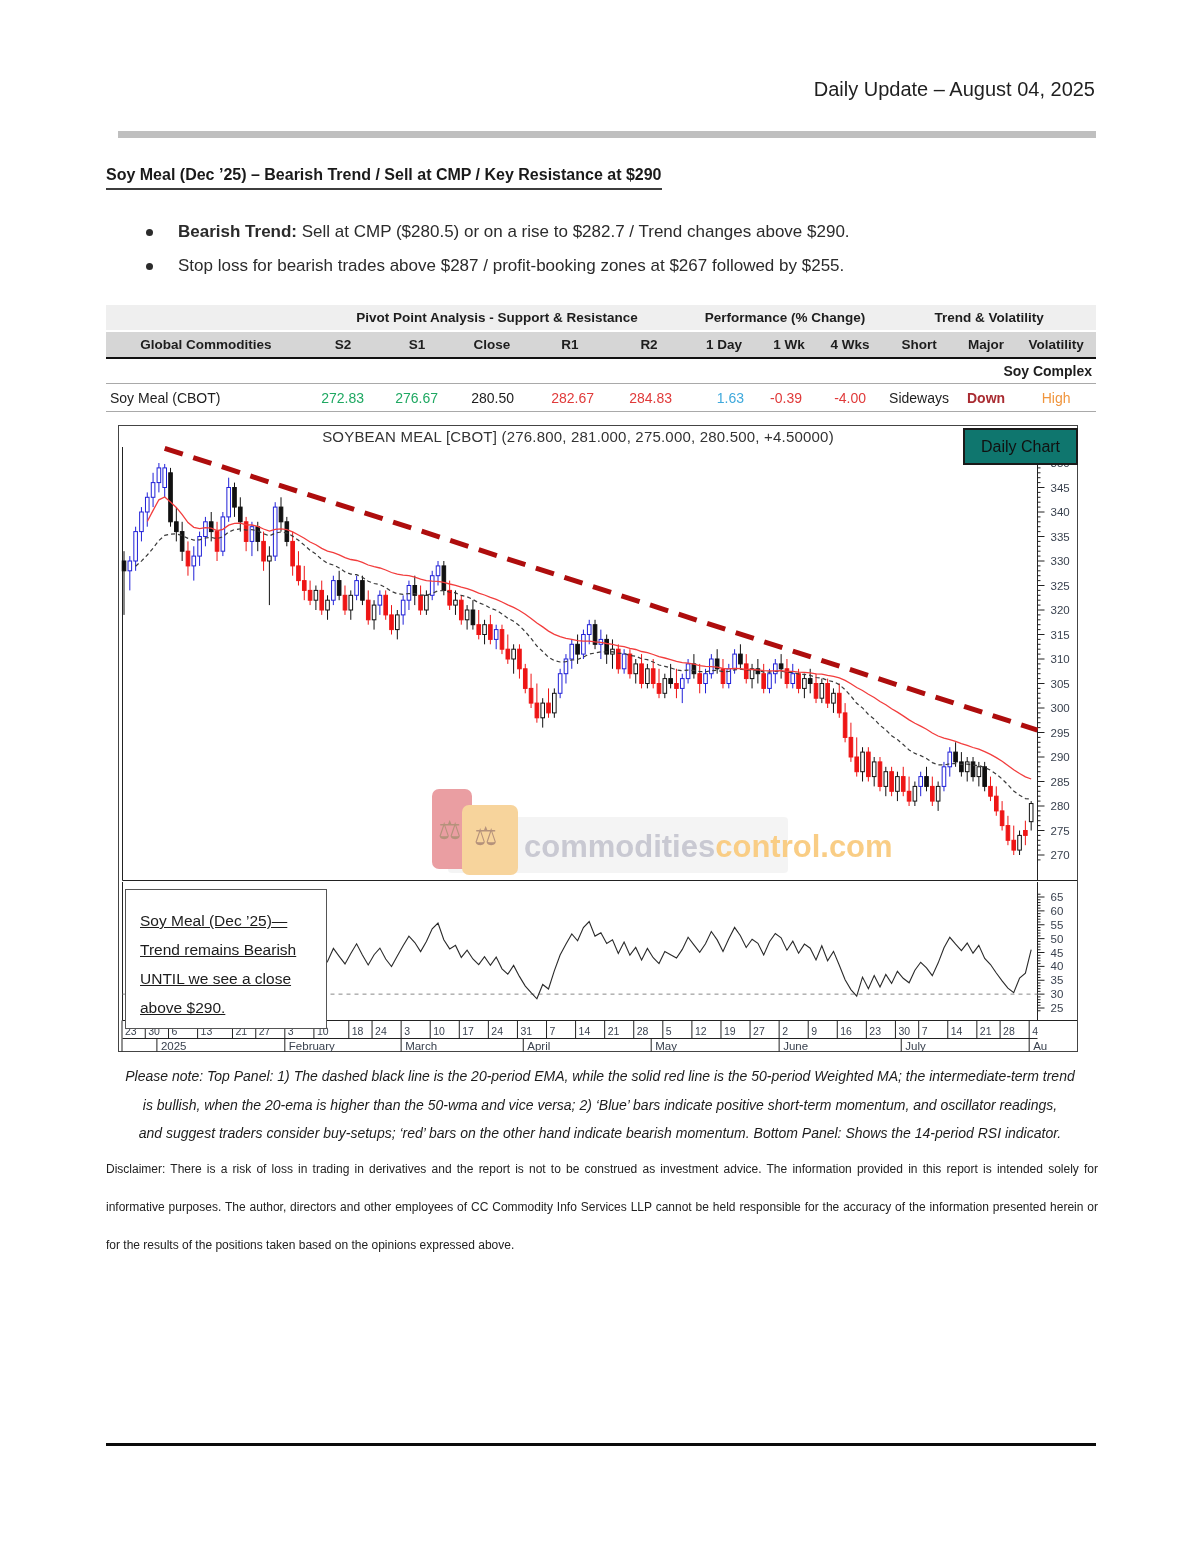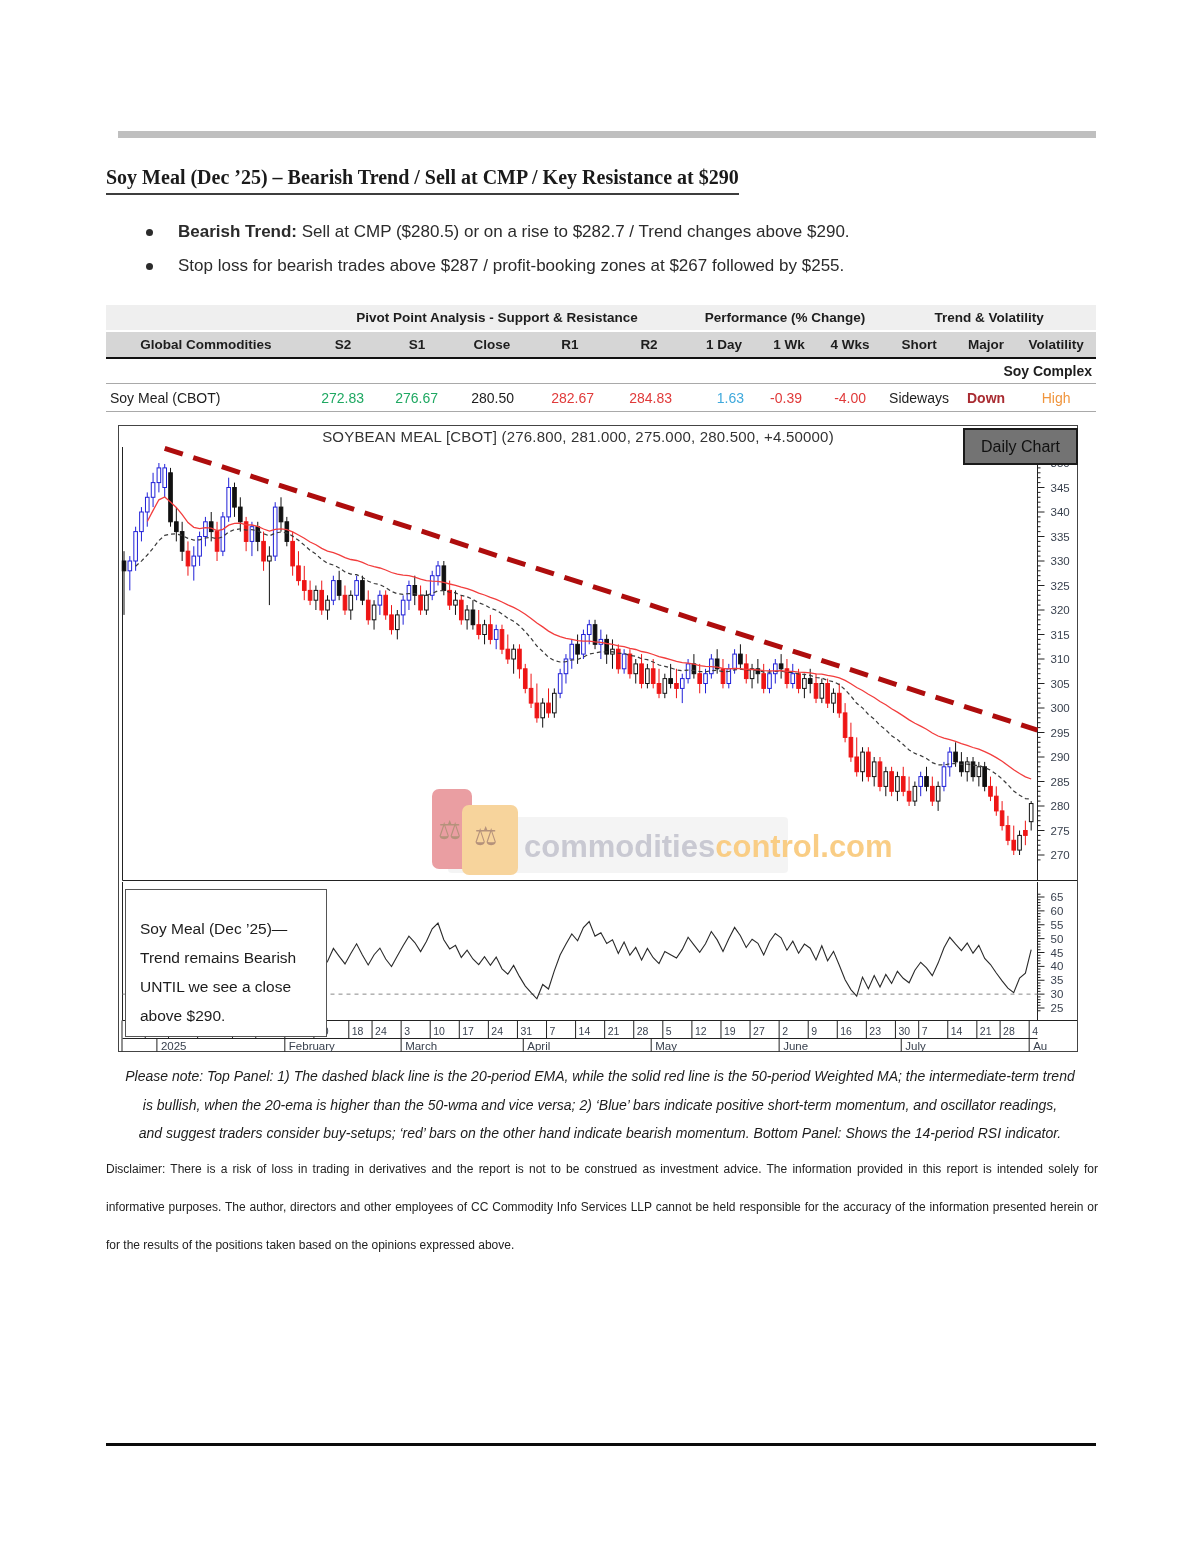--- a/index.html
+++ b/index.html
@@ -1,61 +1,62 @@
 <!DOCTYPE html>
 <html style="--text: #262626; --accent-bar: #bfbfbf; --green: #1fa862; --red: #e03a3a; --blue: #3fa9dc; --maroon: #a92b31; --orange: #f0953d; --candle-blue: #2121d8; --candle-red: #ee1515; --wma-red: #f23d3d; --ema-dash: #3a3a3a; --trendline: #ae0d0d; --axis-label: #39414e; --table-header-bg: #efefef; --table-subheader-bg: #d6d6d6;"><head>
 <meta charset="utf-8">
 <style>
   html,body{margin:0;padding:0;background:#fff;}
   .page{position:relative;width:1200px;height:1553px;background:#fff;
         font-family:"Liberation Sans","DejaVu Sans",sans-serif;color:#262626;overflow:hidden;}
   .hdr{position:absolute;top:78px;left:106px;width:989px;text-align:right;font-size:20px;color:#1f1f1f;}
   .graybar{position:absolute;top:131px;left:118px;width:978px;height:7px;background:var(--accent-bar,#bfbfbf);}
-  .title{position:absolute;top:166px;left:106px;font-size:20px;font-weight:bold;color:#1a1a1a;font-family:Liberation Serif, serif;}
+  .title{position:absolute;top:166px;left:106px;font-size:16px;font-weight:bold;color:#1a1a1a;}
   .title span{display:inline-block;border-bottom:2px solid #3d3d3d;padding-bottom:4px;}
   .bullet{position:absolute;left:178px;font-size:17px;color:#2b2b2b;text-align:right;}
   .bullet .dot{position:absolute;left:-32px;top:7px;width:7px;height:7px;border-radius:50%;background:#2b2b2b;}
   .bullet b{font-weight:bold;}
   
   table.pivot{position:absolute;top:305px;left:106px;width:990px;border-collapse:collapse;table-layout:fixed;
               font-size:14px;color:#1d1d1d;}
   table.pivot th,table.pivot td{padding:0 4px;white-space:nowrap;overflow:hidden;}
   tr.grp th{background:var(--table-header-bg,#efefef);font-weight:bold;font-size:13.5px;height:25px;border-bottom:2px solid #fff;}
   tr.cols th{background:var(--table-subheader-bg,#d6d6d6);font-weight:bold;font-size:13.5px;height:25px;}
   tr.cols{border-bottom:2.5px solid #111;}
   tr.section td{font-weight:bold;height:24px;border-bottom:1px solid #a9a9a9;text-align:right;}
   tr.data td{height:27px;border-bottom:1px solid #a9a9a9;}
   .num{text-align:right;padding-right:16px !important;}
   .ctr{text-align:center;margin-top:12px;}
   .c-green{color:var(--green,#1fa862);} .c-red{color:var(--red,#e03a3a);} .c-blue{color:var(--blue,#3fa9dc);}
   .c-maroon{color:var(--maroon,#a92b31);font-weight:bold;} .c-orange{color:var(--orange,#f0953d);} .c-dark{color:#1d1d1d;}
   
   .chart{position:absolute;top:425px;left:118px;width:960px;height:628px;background:#fff;}
   .chart-title{position:absolute;top:3px;left:0;width:920px;text-align:center;font-size:15px;color:#333;letter-spacing:.2px;}
-  .daily-box{position:absolute;top:3px;right:0;width:111px;height:33px;background:#737373;border:2px solid #1a1a1a;
+  .daily-box{position:absolute;top:3px;right:0;width:111px;height:33px;background:#0f766e;border:2px solid #1a1a1a;
              display:flex;align-items:center;justify-content:center;font-size:16px;color:#111;z-index:5;}
   .ann-box{position:absolute;left:7px;top:464px;width:186px;height:122px;background:#fff;border:1.5px solid #555;
-           z-index:6;padding:24px 0 0 14px;font-size:15.5px;color:#1c1c1c;line-height:29px;}
+           z-index:6;padding:16px 0 0 14px;font-size:15.5px;color:#1c1c1c;line-height:29px;text-decoration:underline;}
   .wm{position:absolute;left:300px;top:360px;width:370px;height:92px;opacity:.55;z-index:2;}
   .wm .band{position:absolute;left:30px;top:32px;width:340px;height:56px;background:#ececec;border-radius:4px;}
   .wm .blkr{position:absolute;left:14px;top:4px;width:40px;height:80px;background:#d94f57;border-radius:7px;}
   .wm .blko{position:absolute;left:44px;top:20px;width:56px;height:70px;background:#f2b14d;border-radius:7px;}
   .wm .scale{position:absolute;color:#7a3a10;font-size:26px;}
   .wm .txt{position:absolute;left:106px;top:44px;font-size:31px;font-weight:bold;white-space:nowrap;}
   .wm .t1{color:#9d9dae;} .wm .t2{color:#f5a623;}
   .notes{position:absolute;top:1062px;left:100px;width:1000px;font-size:14px;font-style:italic;color:#1d1d1d;
          text-align:center;line-height:28.5px;}
   .disc{position:absolute;top:1150px;left:106px;width:992px;font-size:12px;color:#222;line-height:38px;text-align:justify;}
   .footline{position:absolute;top:1443px;left:106px;width:990px;height:3px;background:#0a0a0a;}
 </style>
 </head>
 <body>
 
 <div class="page">
 
+  <div class="hdr">Daily Update – August 04, 2025</div>
   <div class="graybar"></div>
 
   <div class="title"><span>Soy Meal (Dec  ’25) – Bearish Trend / Sell at CMP / Key Resistance at $290</span></div>
 
   <div class="bullet" style="top:222px;">
     <span class="dot"></span>
     <b>Bearish Trend:</b><span> Sell at CMP ($280.5) or on a rise to $282.7 / Trend changes above $290.</span>
   </div>
   <div class="bullet" style="top:256px;">
     <span class="dot"></span>

